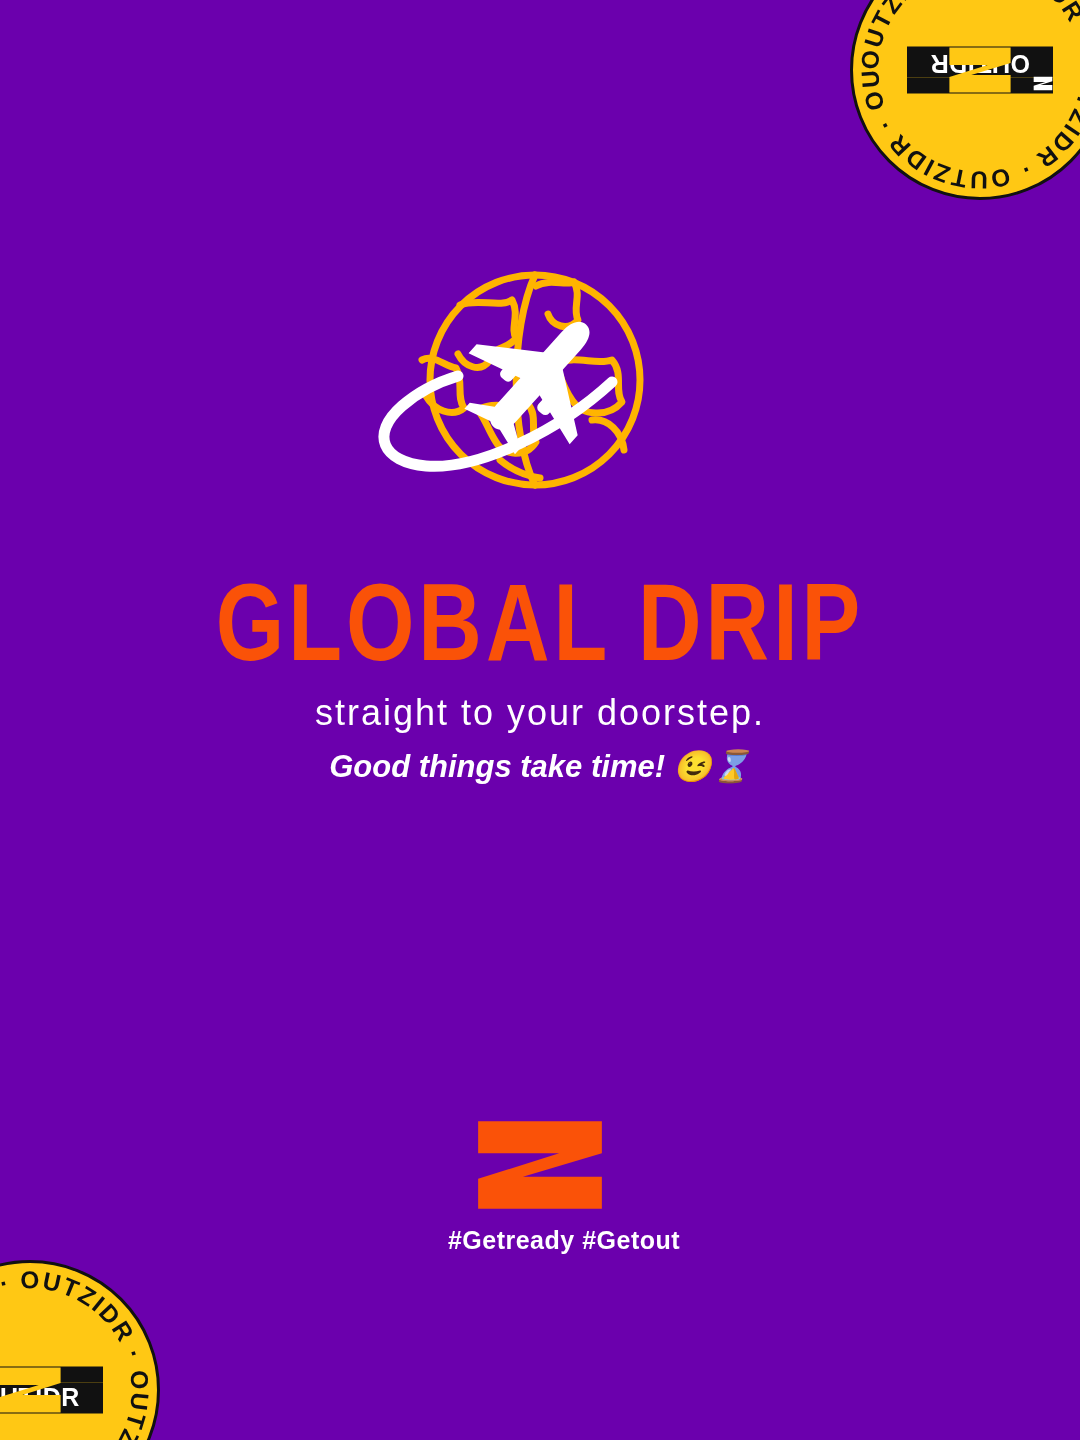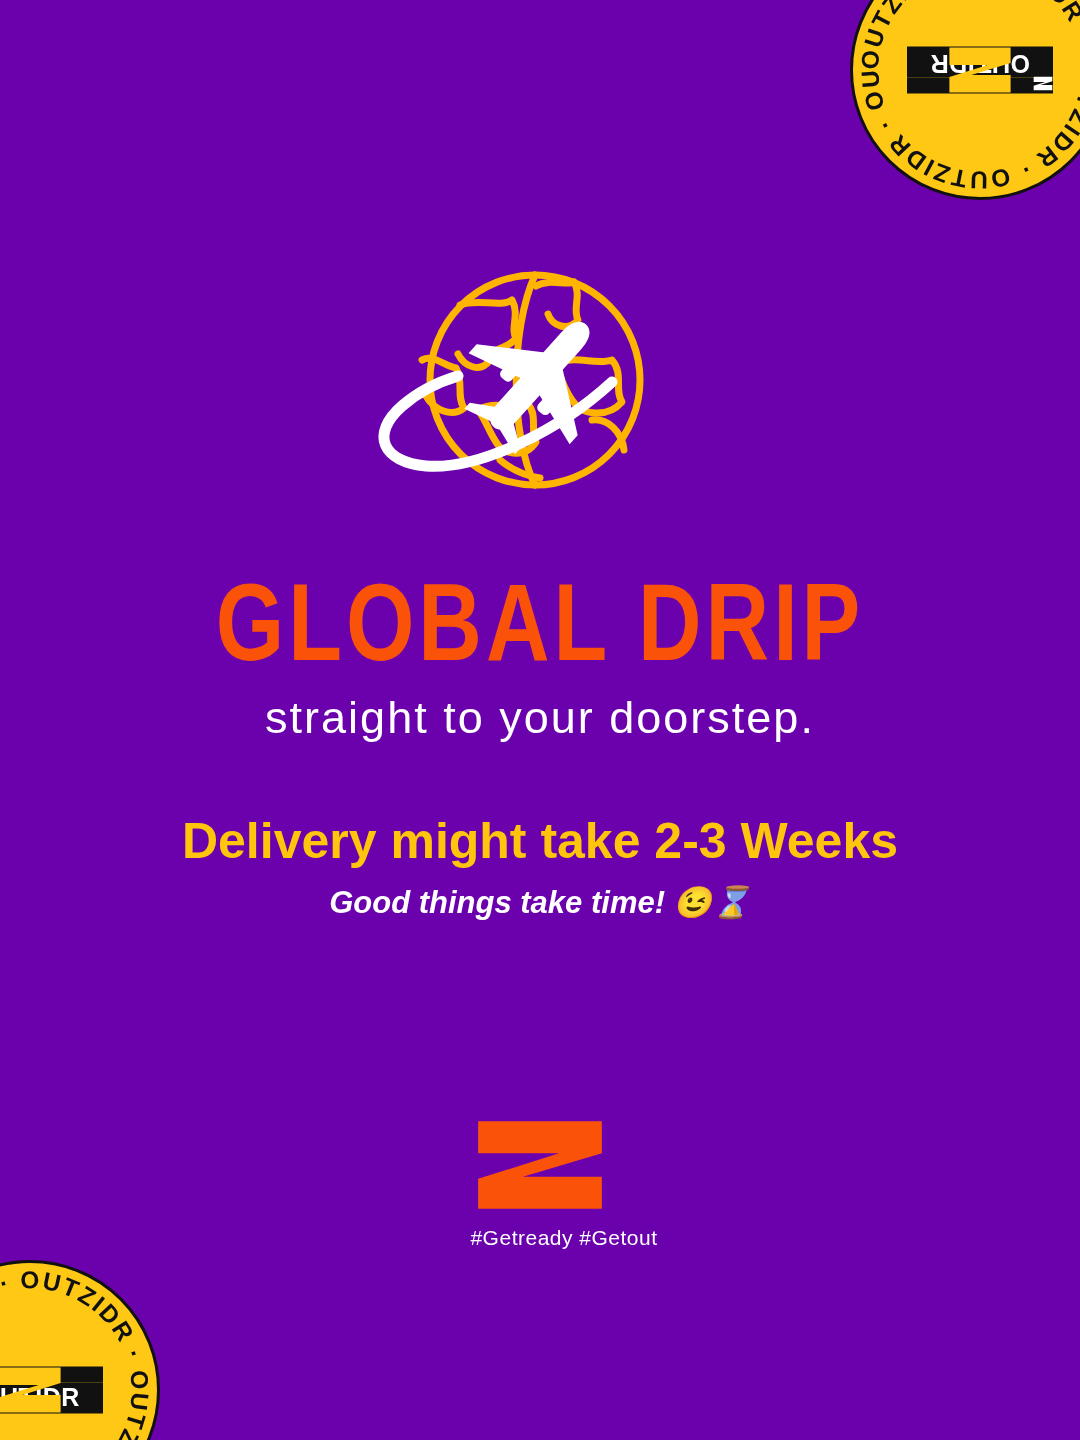--- a/index.html
+++ b/index.html
@@ -92,21 +92,21 @@
     font-weight:bold;
     letter-spacing:4px;
     line-height:1.25;
     transform:scaleY(1.25);
     transform-origin:center top;
     margin-top:6px;
     font-stretch:condensed;
   }
   #headline-bottom {
     color:#ffffff;
-    font-size:45px;
+    font-size:36px;
     font-weight:300;
     letter-spacing:2px;
     margin-top:28px;
   }
 
   #delivery-line {
     color:#FFC40C;
     font-size:50px;
     font-weight:bold;
     letter-spacing:0px;
@@ -123,22 +123,22 @@
   
   #footer {
     position:absolute;
     left:0; right:0;
     top:1118px;
     text-align:center;
   }
   #footer-logo { width:128px; height:94px; display:inline-block; }
   #hashtags {
     color:#ffffff;
-    font-size:21px;
-    font-weight:normal;
+    font-size:25px;
+    font-weight:bold;
     margin-top:10px;
     letter-spacing:0.5px;
     margin-left:48px;
   }
 </style>
 </head>
 <body>
 
 <div id="poster">
 
@@ -202,21 +202,20 @@
         <rect x="12" y="78" width="14" height="22" rx="5"></rect>
 
         <rect x="40" y="16" width="6" height="5" rx="2" fill="#ffffff"></rect>
       </g>
     </svg>
   </div>
 
   <div id="copy">
     <div id="headline-main">GLOBAL DRIP</div>
     <div id="headline-bottom">straight to your doorstep.</div>
-    <div id="delivery-line">Delivery might take 2-3 Weeks</div>
     <div id="delivery-sub">Good things take time! 😉⌛</div>
   </div>
 
   <div id="footer">
     <span id="footer-logo">
       <svg viewBox="0 0 120 86" width="128" height="94">
         <polygon points="2,2 118,2 118,32 44,54 118,54 118,84 2,84 2,56 78,32 2,32" fill="#FA5208"></polygon>
       </svg>
     </span>
     <div id="hashtags">#Getready #Getout</div>

